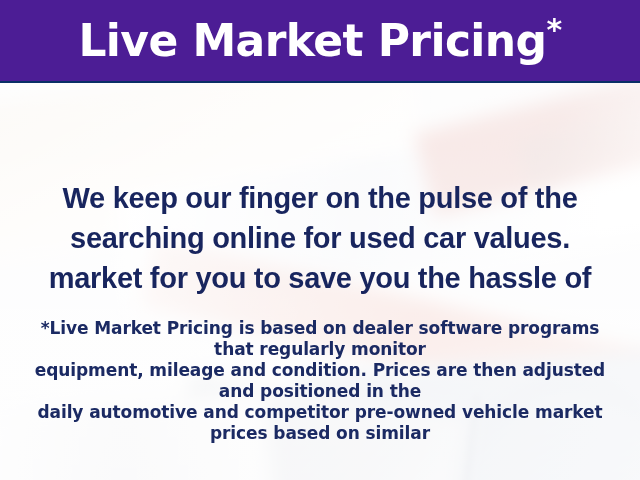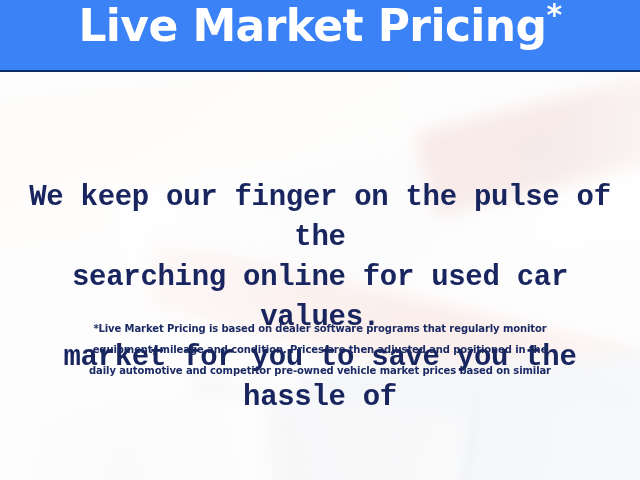--- a/index.html
+++ b/index.html
@@ -108,25 +108,26 @@
     background: linear-gradient(120deg, rgba(190,170,165,0.45), rgba(245,238,234,0.2));
     transform: rotate(-18deg);
   }
 
   
   .title-bar {
     position: absolute;
     left: 0;
     top: 0;
     width: 640px;
-    height: 72px;
-    background: #3b82f6;
+    height: 83px;
+    background: #4c1d95;
     border-bottom: 2px solid #0a2f66;
     box-sizing: border-box;
     display: flex;
+    align-items: center;
     justify-content: center;
   }
   .title-text {
     color: #ffffff;
     font-family: "DejaVu Sans", sans-serif;
     font-size: 44px;
     font-weight: bold;
     letter-spacing: -0.6px;
     line-height: 1;
     white-space: nowrap;
@@ -140,38 +141,38 @@
   }
 
   
   .headline {
     position: absolute;
     left: 24px;
     top: 178px;
     width: 592px;
     text-align: center;
     color: #18255e;
-    font-family: Liberation Mono, monospace;
+    font-family: Liberation Sans, sans-serif;
     font-size: 29px;
     font-weight: bold;
     line-height: 40px;
     letter-spacing: -0.3px;
   }
   .headline .hl-line { display: block; }
 
   
   .disclaimer {
     position: absolute;
     left: 26px;
     top: 318px;
     width: 588px;
     text-align: center;
     color: #1b2a63;
     font-family: "DejaVu Sans", sans-serif;
-    font-size: 10px;
+    font-size: 17px;
     font-weight: bold;
     line-height: 21px;
     letter-spacing: -0.1px;
   }
   .disclaimer .dc-line { display: block; }
 </style>
 </head>
 <body>
 
 <div class="promo-banner">

